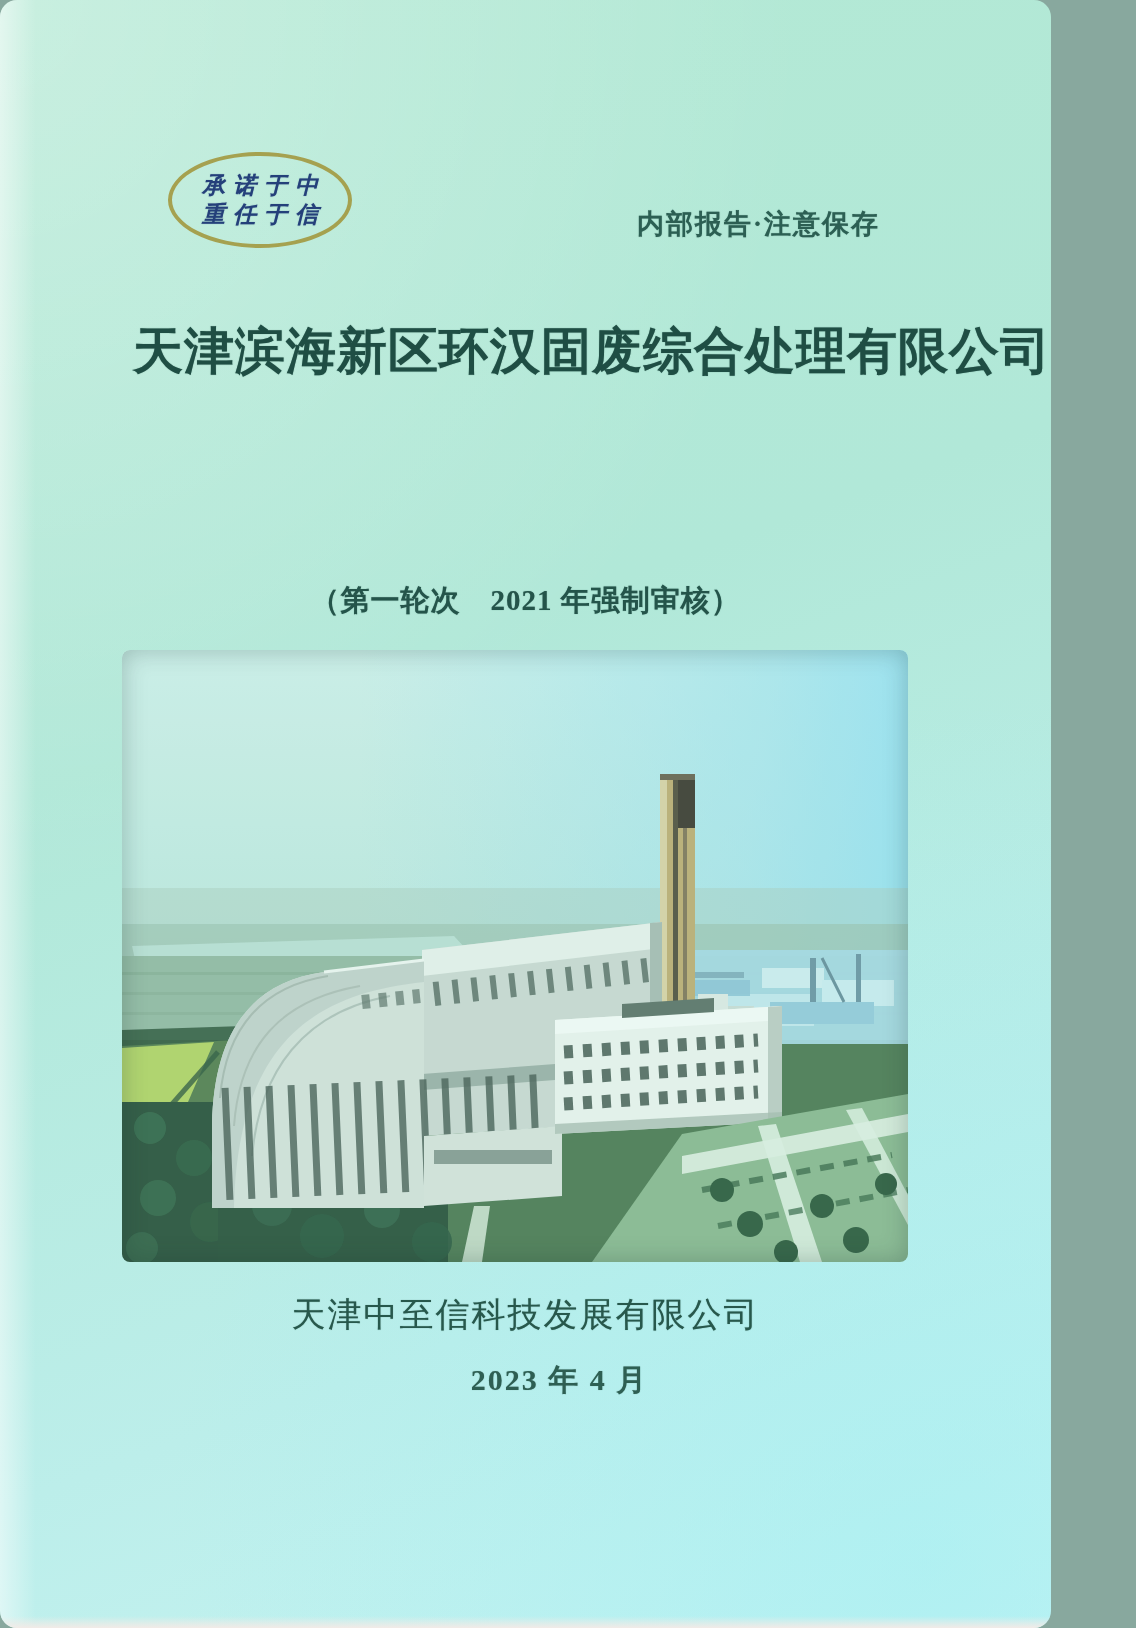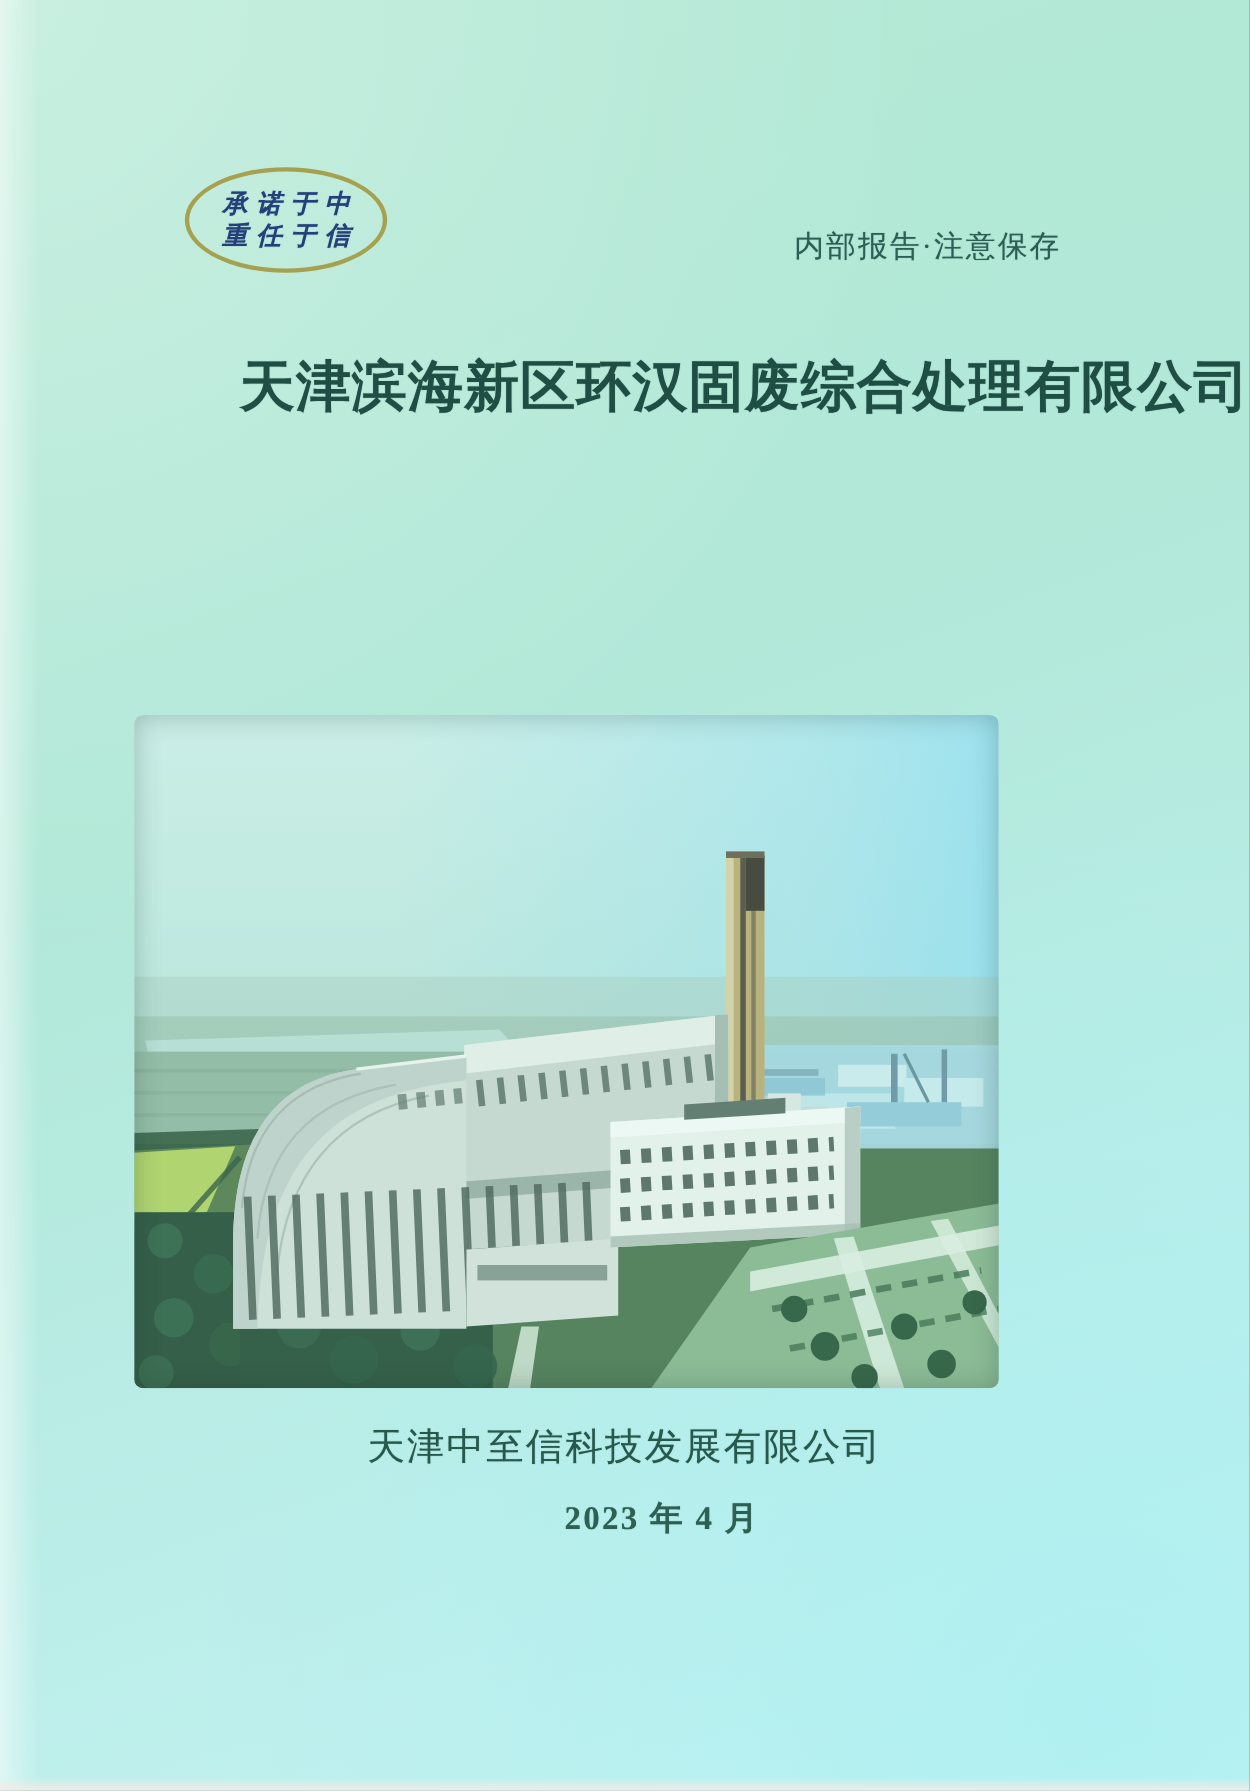--- a/index.html
+++ b/index.html
@@ -1,25 +1,26 @@
 <!DOCTYPE html>
 <html><head>
 <meta charset="utf-8">
 <style>
   html,body { margin:0; padding:0; background:#88a89e; }
   .cover {
     position: relative;
-    width: 1136px;
+    width: 1051px;
     height: 1628px;
     overflow: hidden;
     background:
       radial-gradient(120% 90% at 88% 96%, rgba(160,238,242,.55), rgba(160,238,242,0) 60%),
       radial-gradient(140% 100% at 0% 0%, rgba(255,255,255,.28), rgba(255,255,255,0) 55%),
       linear-gradient(160deg, #b4e9d4 0%, #b1e8d8 40%, #bceeea 75%, #c6f4f3 100%);
     font-family: "Liberation Sans", sans-serif;
+    border-radius: 17px;
   }
   .edge-highlight {
     position:absolute; left:0; top:0; width:36px; height:100%;
     background: linear-gradient(90deg, rgba(255,255,255,.5), rgba(255,255,255,0));
   }
   .seal {
     position:absolute; left:168px; top:152px; width:184px; height:96px;
     border:4px solid rgba(158,140,40,.78);
     border-radius:50%;
     box-sizing:border-box;
@@ -30,21 +31,21 @@
     font-family:"Liberation Serif", serif;
     font-style:italic; font-weight:bold;
     font-size:23px; line-height:1.1;
     letter-spacing:8px; margin-right:-8px;
     color:#24407a;
     text-shadow:0 0 1px rgba(36,64,122,.55);
   }
   .classification {
     position:absolute; top:206px; right:171px;
     font-family:"Liberation Serif", serif;
-    font-weight:normal; font-size:27px; letter-spacing:2px;
+    font-weight:bold; font-size:27px; letter-spacing:2px;
     color:#2c5f53;
     text-shadow:0 0 1px rgba(44,95,83,.5);
   }
   .title {
     position:absolute; left:0; width:100%; margin:0;
     text-align:center;
     font-family:"Liberation Serif", serif;
     font-weight:bold;
     color:#1f4e44;
     text-shadow:0 0 1px rgba(31,78,68,.55);
@@ -101,20 +102,21 @@
 
   <div class="seal">
     <div class="seal-line">承诺于中</div>
     <div class="seal-line">重任于信</div>
   </div>
 
   <div class="classification">内部报告·注意保存</div>
 
   <h1 class="title t1">天津滨海新区环汉固废综合处理有限公司</h1>
 
+  <div class="subtitle">（第一轮次　2021 年强制审核）</div>
 
   <div class="photo">
     <svg viewBox="0 0 786 612" preserveAspectRatio="none">
       <defs>
         <linearGradient id="sky" x1="0" y1="0" x2="0" y2="1">
           <stop offset="0" stop-color="#d2f0e9"></stop>
           <stop offset="0.8" stop-color="#c2e8de"></stop>
           <stop offset="1" stop-color="#b8e1d5"></stop>
         </linearGradient>
         <linearGradient id="skyR" x1="0" y1="0" x2="1" y2="0">

